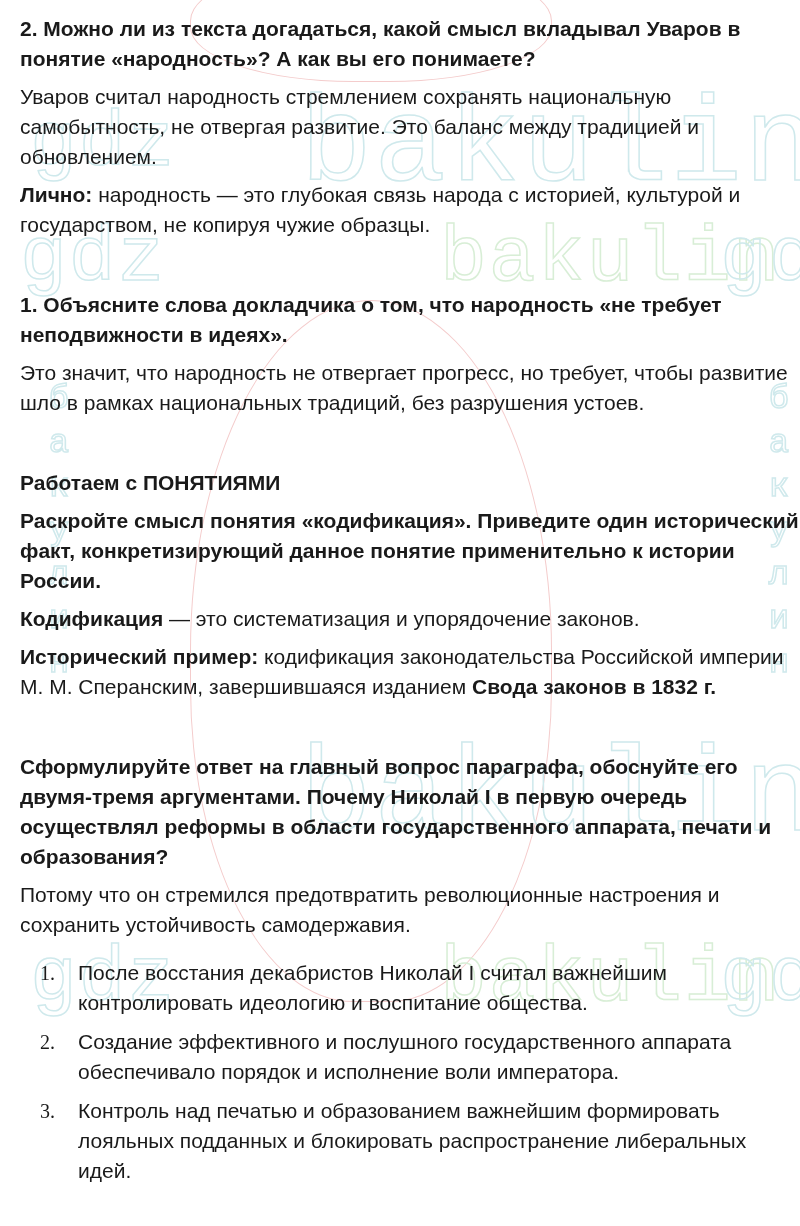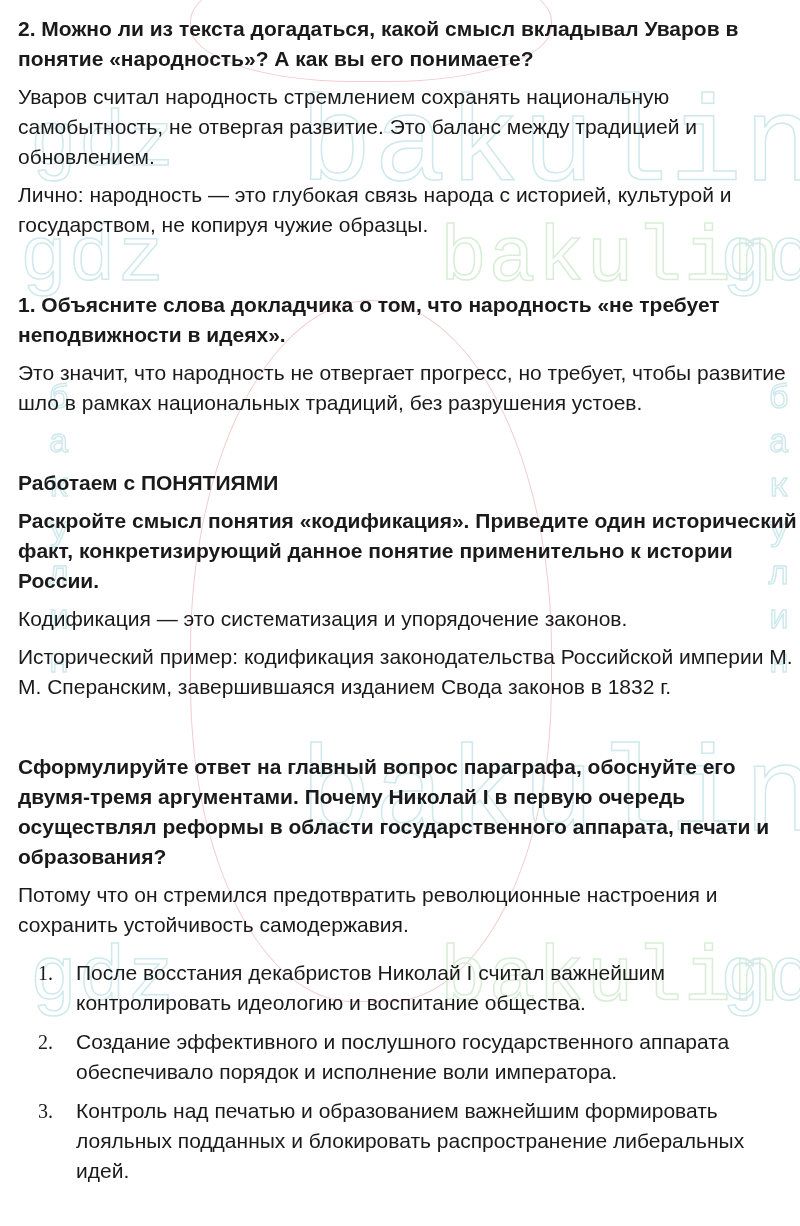--- a/index.html
+++ b/index.html
@@ -41,37 +41,36 @@
     .face {
       position: absolute;
       left: 190px;
       width: 360px;
       border: 1.5px solid #f4cccc;
       border-radius: 50% 50% 45% 45%;
     }
     .content {
       position: relative;
       z-index: 1;
-      padding: 0 0 0 2px;
-      margin-left: 16px;
+      padding: 0 0 0 20px;
     }
     .q {
       font-weight: bold;
       font-size: 21px;
       line-height: 30px;
       margin: 0;
     }
     .p {
       font-size: 21px;
       line-height: 30px;
       margin: 0;
     }
     .gap-s { height: 8px; }
     .gap-l { height: 50px; }
-    b { font-weight: normal; }
+    b { font-weight: bold; }
     ol {
       margin: 0;
       padding: 0;
       list-style: none;
     }
     ol li {
       position: relative;
       padding-left: 58px;
       font-size: 21px;
       line-height: 30px;

